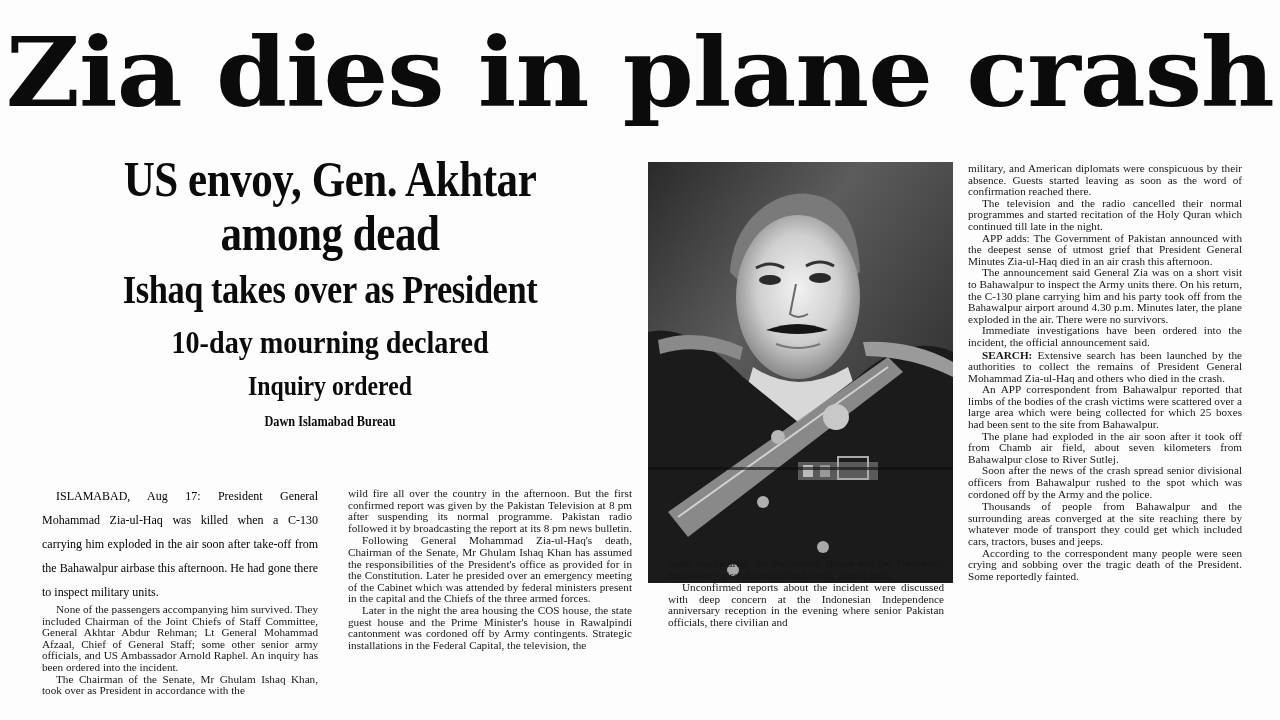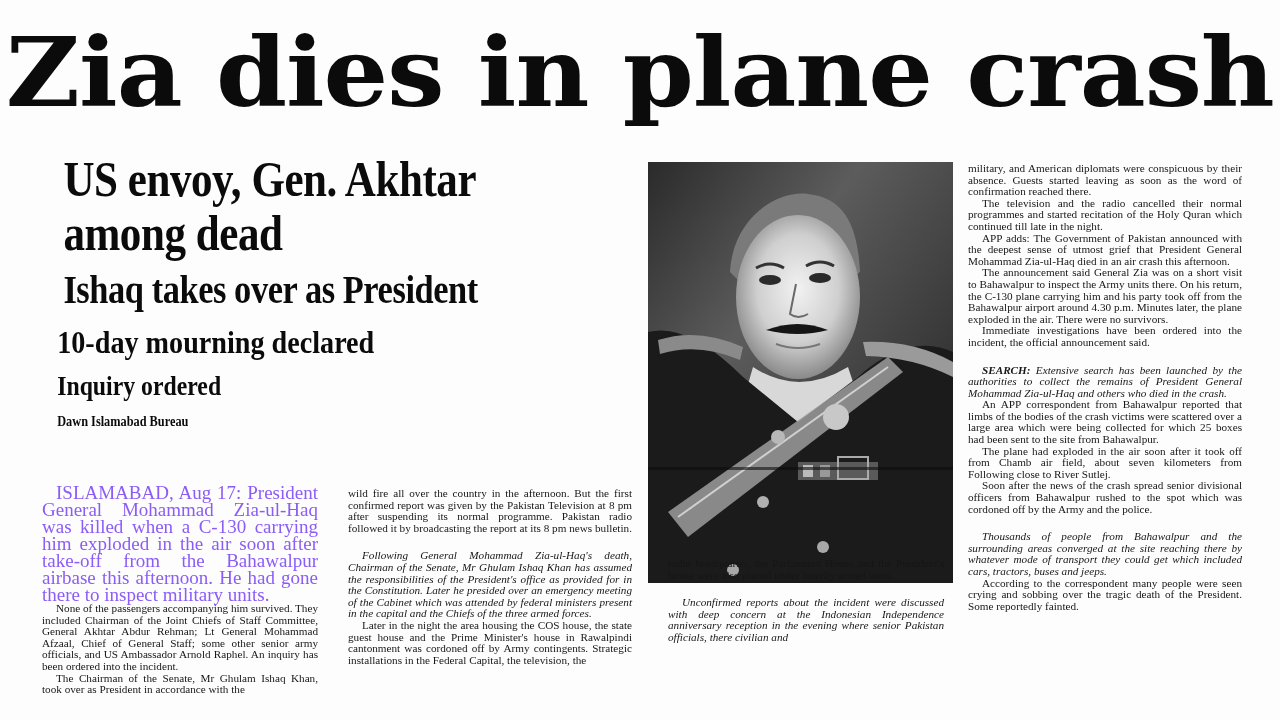--- a/index.html
+++ b/index.html
@@ -32,21 +32,21 @@
     line-height: 118px;
     color: #0b0b0b;
     transform: scaleX(1.06);
     transform-origin: 643px 0;
   }
   .subheads {
     position: absolute;
     left: 20px;
     top: 152px;
     width: 620px;
-    text-align: left;
+    text-align: center;
     font-family: "Liberation Serif", serif;
     font-weight: bold;
     color: #0b0b0b;
   }
   .sh1 {
     font-size: 50px;
     line-height: 54px;
     letter-spacing: -0.5px;
     transform: scaleX(0.86);
     transform-origin: 50% 0;
@@ -82,29 +82,29 @@
     font-family: "Liberation Serif", serif;
     font-size: 11.2px;
     line-height: 11.6px;
     text-align: justify;
     color: #161616;
   }
   .col p {
     margin: 0;
     text-indent: 14px;
   }
-  .col p.gap { margin-top: 16px; font-style: italic; }
+  .col p.gap { margin-top: 1px; }
   .col1 { left: 42px; top: 484px; width: 276px; }
   .lede {
-    font-size: 19px;
-    line-height: 17px;
+    font-size: 12px;
+    line-height: 24px;
     text-align: justify;
     text-indent: 14px;
     margin: 0 0 1px 0;
-    color: #8b5cf6;
+    color: #000000;
   }
   .col2 { left: 348px; top: 488px; width: 284px; }
   .col3 { left: 668px; top: 558px; width: 276px; }
   .col4 { left: 968px; top: 163px; width: 274px; }
   .photo {
     position: absolute;
     left: 648px;
     top: 162px;
     width: 305px;
     height: 421px;
@@ -199,24 +199,24 @@
   </div>
 
   <div class="col col3">
     <p style="text-indent:0">radio headquarter, the Parliament House and the President's house were also placed under heavily armed units.</p>
     <p class="gap">Unconfirmed reports about the incident were discussed with deep concern at the Indonesian Independence anniversary reception in the evening where senior Pakistan officials, there civilian and</p>
   </div>
 
   <div class="col col4">
     <p style="text-indent:0">military, and American diplomats were conspicuous by their absence. Guests started leaving as soon as the word of confirmation reached there.</p>
     <p>The television and the radio cancelled their normal programmes and started recitation of the Holy Quran which continued till late in the night.</p>
-    <p>APP adds: The Government of Pakistan announced with the deepest sense of utmost grief that President General Mohammad Zia-ul-Haq died in an air crash this afternoon.</p>
+    <p>APP adds: The Government of Pakistan announced with the deepest sense of utmost grief that President General Minutes Zia-ul-Haq died in an air crash this afternoon.</p>
     <p>The announcement said General Zia was on a short visit to Bahawalpur to inspect the Army units there. On his return, the C-130 plane carrying him and his party took off from the Bahawalpur airport around 4.30 p.m. Minutes later, the plane exploded in the air. There were no survivors.</p>
     <p>Immediate investigations have been ordered into the incident, the official announcement said.</p>
     <p class="gap"><span class="bold-lead">SEARCH:</span><span> Extensive search has been launched by the authorities to collect the remains of President General Mohammad Zia-ul-Haq and others who died in the crash.</span></p>
     <p>An APP correspondent from Bahawalpur reported that limbs of the bodies of the crash victims were scattered over a large area which were being collected for which 25 boxes had been sent to the site from Bahawalpur.</p>
-    <p>The plane had exploded in the air soon after it took off from Chamb air field, about seven kilometers from Following close to River Sutlej.</p>
+    <p>The plane had exploded in the air soon after it took off from Chamb air field, about seven kilometers from Bahawalpur close to River Sutlej.</p>
     <p>Soon after the news of the crash spread senior divisional officers from Bahawalpur rushed to the spot which was cordoned off by the Army and the police.</p>
     <p class="gap">Thousands of people from Bahawalpur and the surrounding areas converged at the site reaching there by whatever mode of transport they could get which included cars, tractors, buses and jeeps.</p>
     <p>According to the correspondent many people were seen crying and sobbing over the tragic death of the President. Some reportedly fainted.</p>
   </div>
 
 </div>
 
 </body></html>

